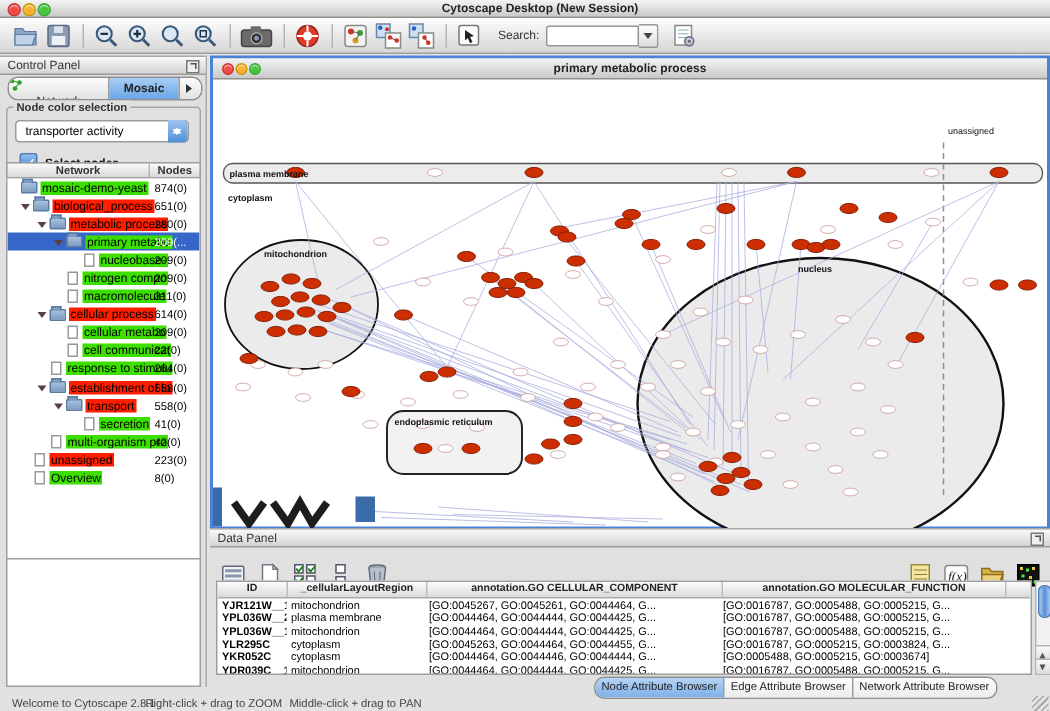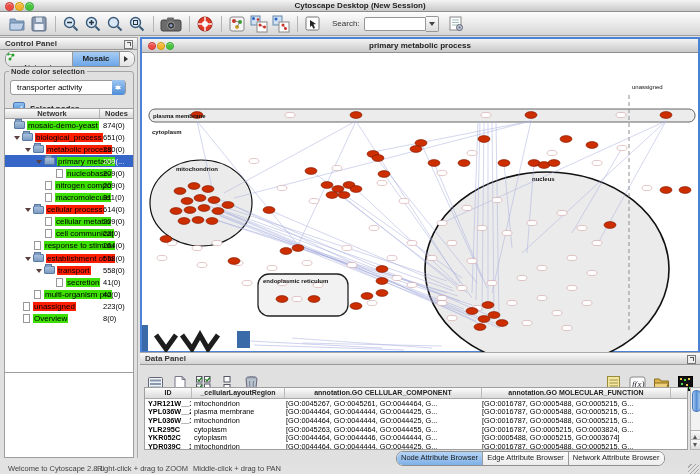--- a/index.html
+++ b/index.html
@@ -23,21 +23,21 @@
   .tsep{width:1px;height:16px;background:#b5b5b5;margin:0 6px 0 3px;flex:none;}
   .searchlbl{font-size:8px;color:#333;margin:0 4px 0 6px;}
   .searchbox{width:56px;height:12px;border:1px solid #979797;border-radius:2px 0 0 2px;
     background:#fff;font-size:8px;padding:0 2px;}
   .searchdrop{width:12px;height:14px;border:1px solid #979797;border-left:none;border-radius:0 2px 2px 0;
     background:linear-gradient(#fcfcfc,#dcdcdc);position:relative;}
   .searchdrop::after{content:"";position:absolute;left:3px;top:5px;border:3px solid transparent;border-top:4px solid #444;}
   
   .panelhdr{height:11px;background:linear-gradient(#fafafa,#d2d2d2);
     border-top:1px solid #a8a8a8;border-bottom:1px solid #9a9a9a;
-    font-size:8px;font-weight:bold;color:#333;line-height:11px;padding-left:5px;position:relative;}
+    font-size:8px;font-weight:normal;color:#333;line-height:11px;padding-left:5px;position:relative;}
   .floatico{position:absolute;right:4px;top:2px;width:7px;height:7px;border:1px solid #777;background:#eee;}
   .floatico::after{content:"";position:absolute;right:1px;top:1px;width:3px;height:3px;border-top:1px solid #555;border-right:1px solid #555;}
   .cpanel{left:0;top:37px;width:138px;height:421px;background:#e0e0e0;border-right:1px solid #aaa;box-sizing:border-box;}
   .cptabs{position:absolute;left:5px;top:14px;width:128px;height:14px;display:flex;
     border:1px solid #8f8f8f;border-radius:7px;overflow:hidden;background:#f4f4f4;}
   .cptab{flex:none;font-size:8px;line-height:13px;text-align:center;color:#222;background:linear-gradient(#fbfbfb,#e2e2e2);}
   .cptab.sel{background:linear-gradient(#a7cdf4,#6ba6e8);font-weight:bold;}
   .cptab + .cptab{border-left:1px solid #9a9a9a;}
   .groupbox{position:absolute;left:4px;top:34px;width:128px;height:56px;
     border:1px solid #a5a5a5;border-radius:3px;}

